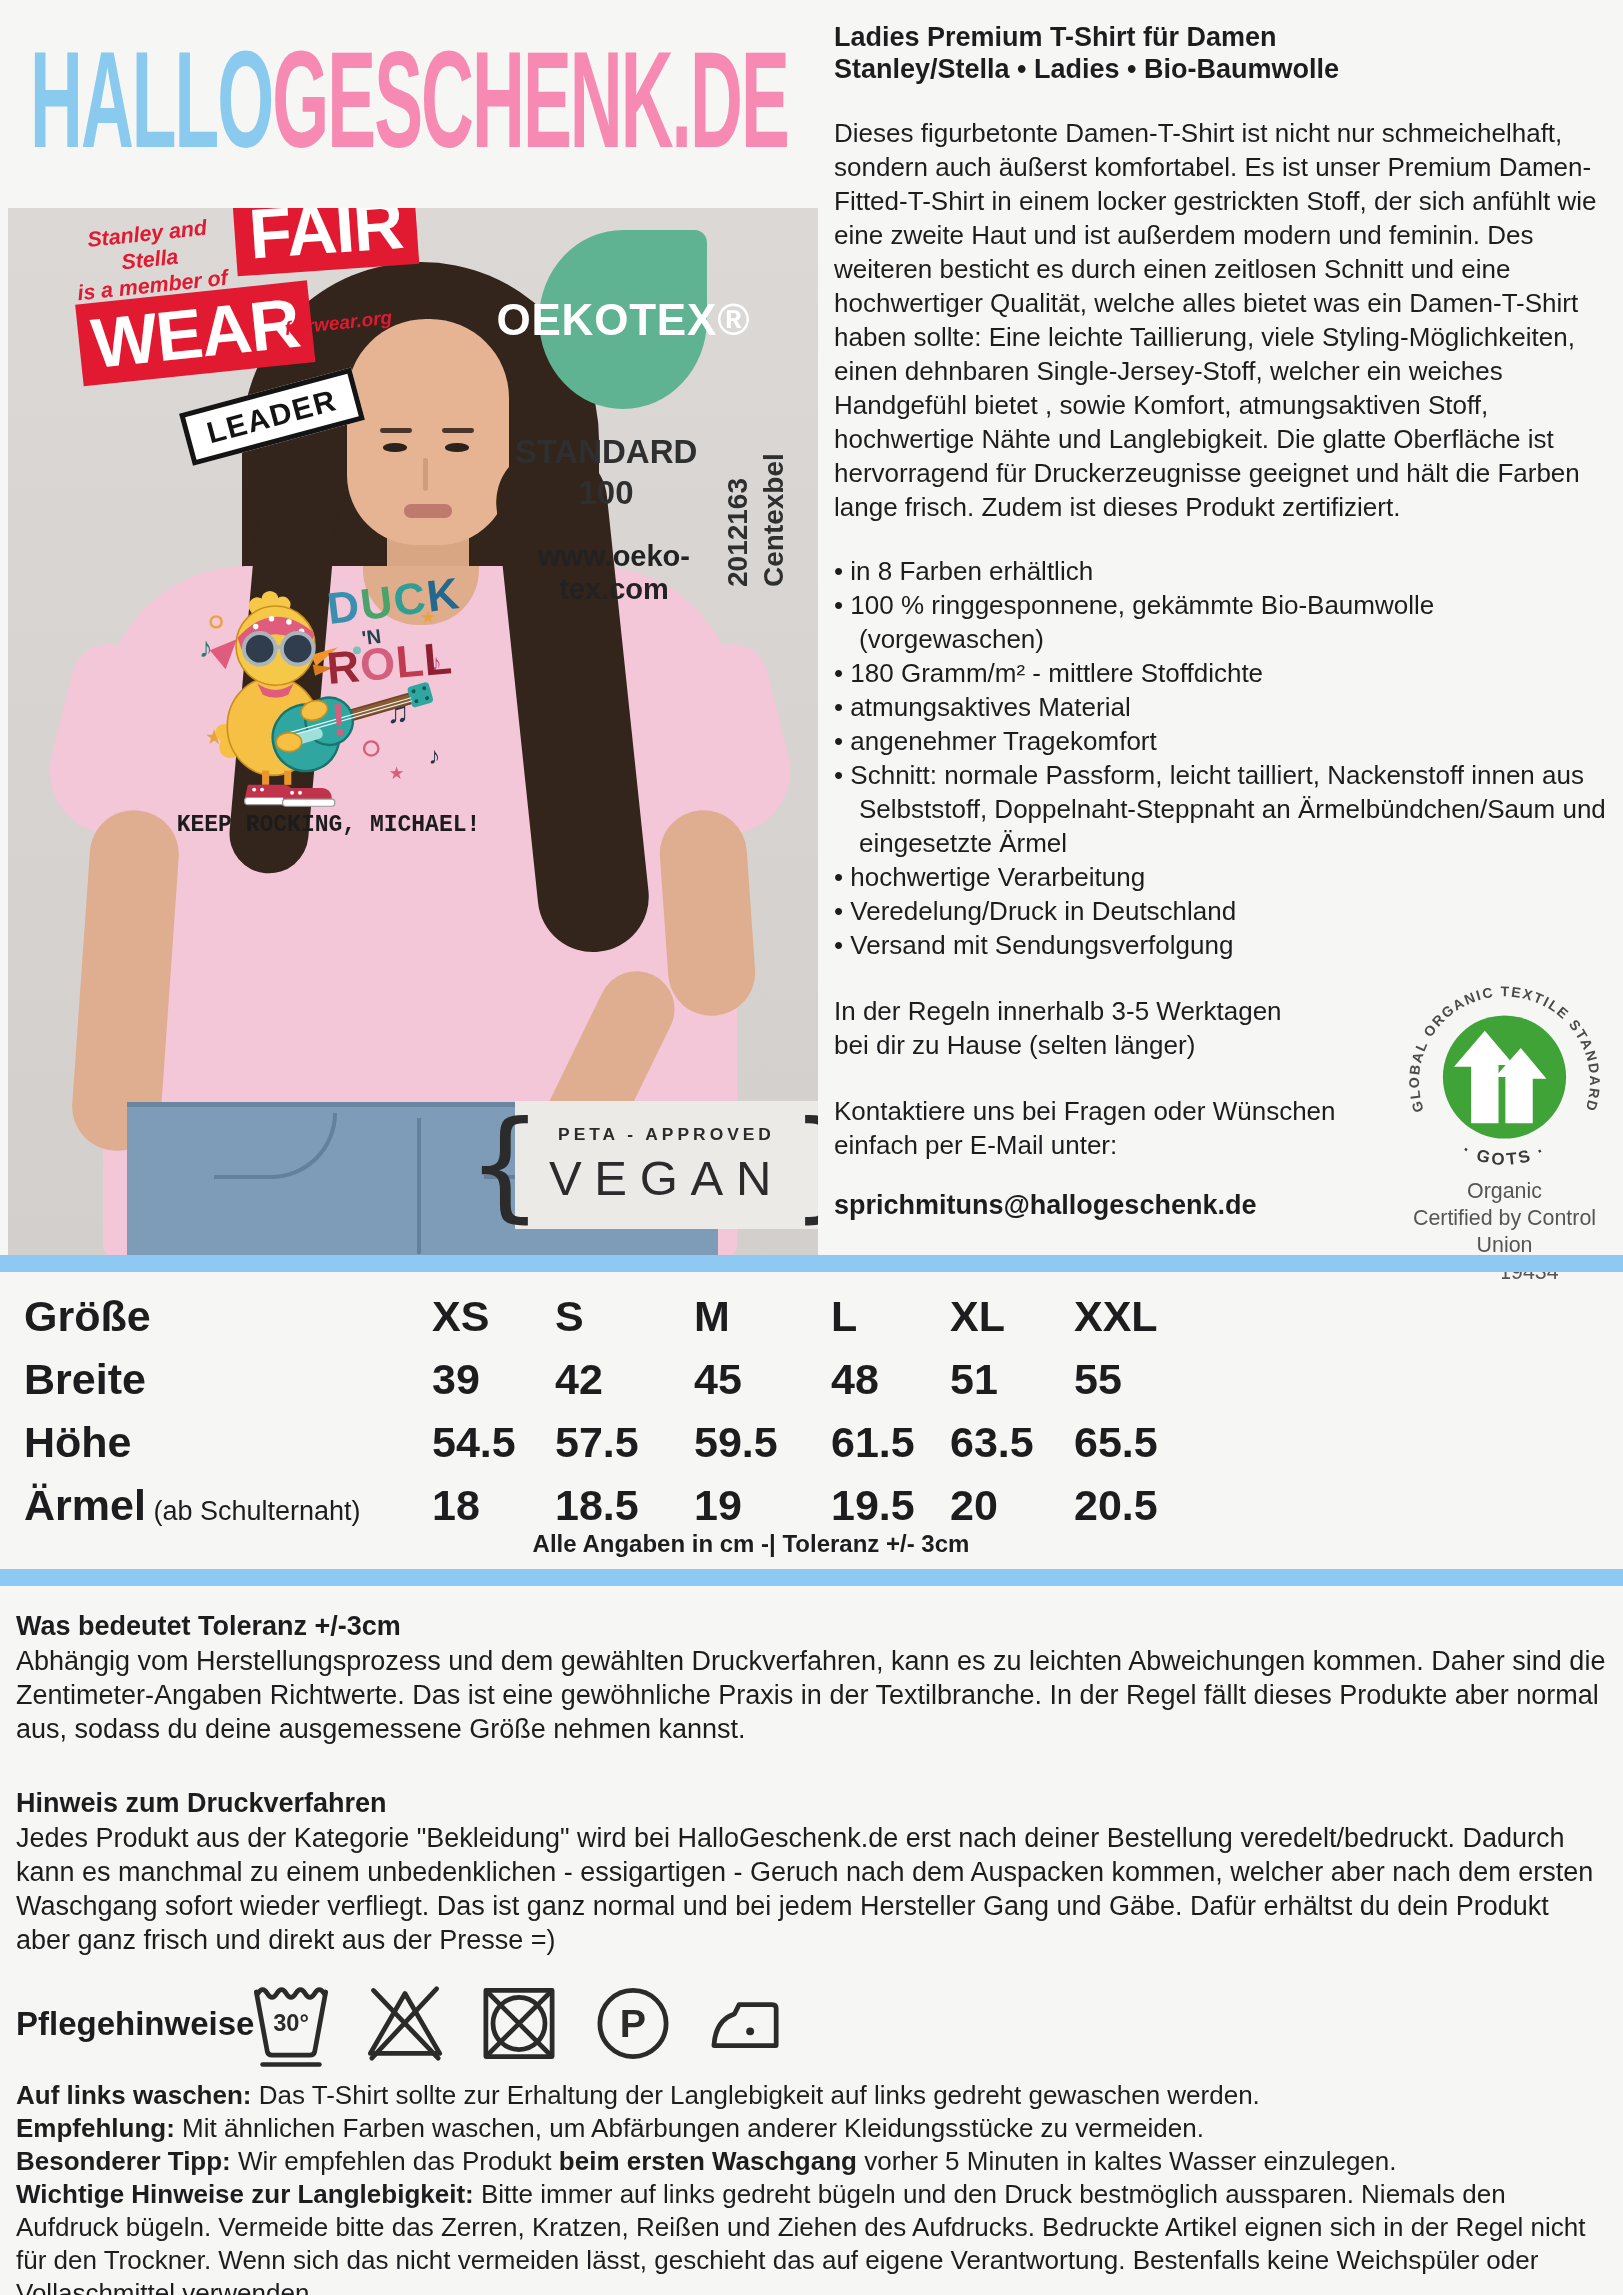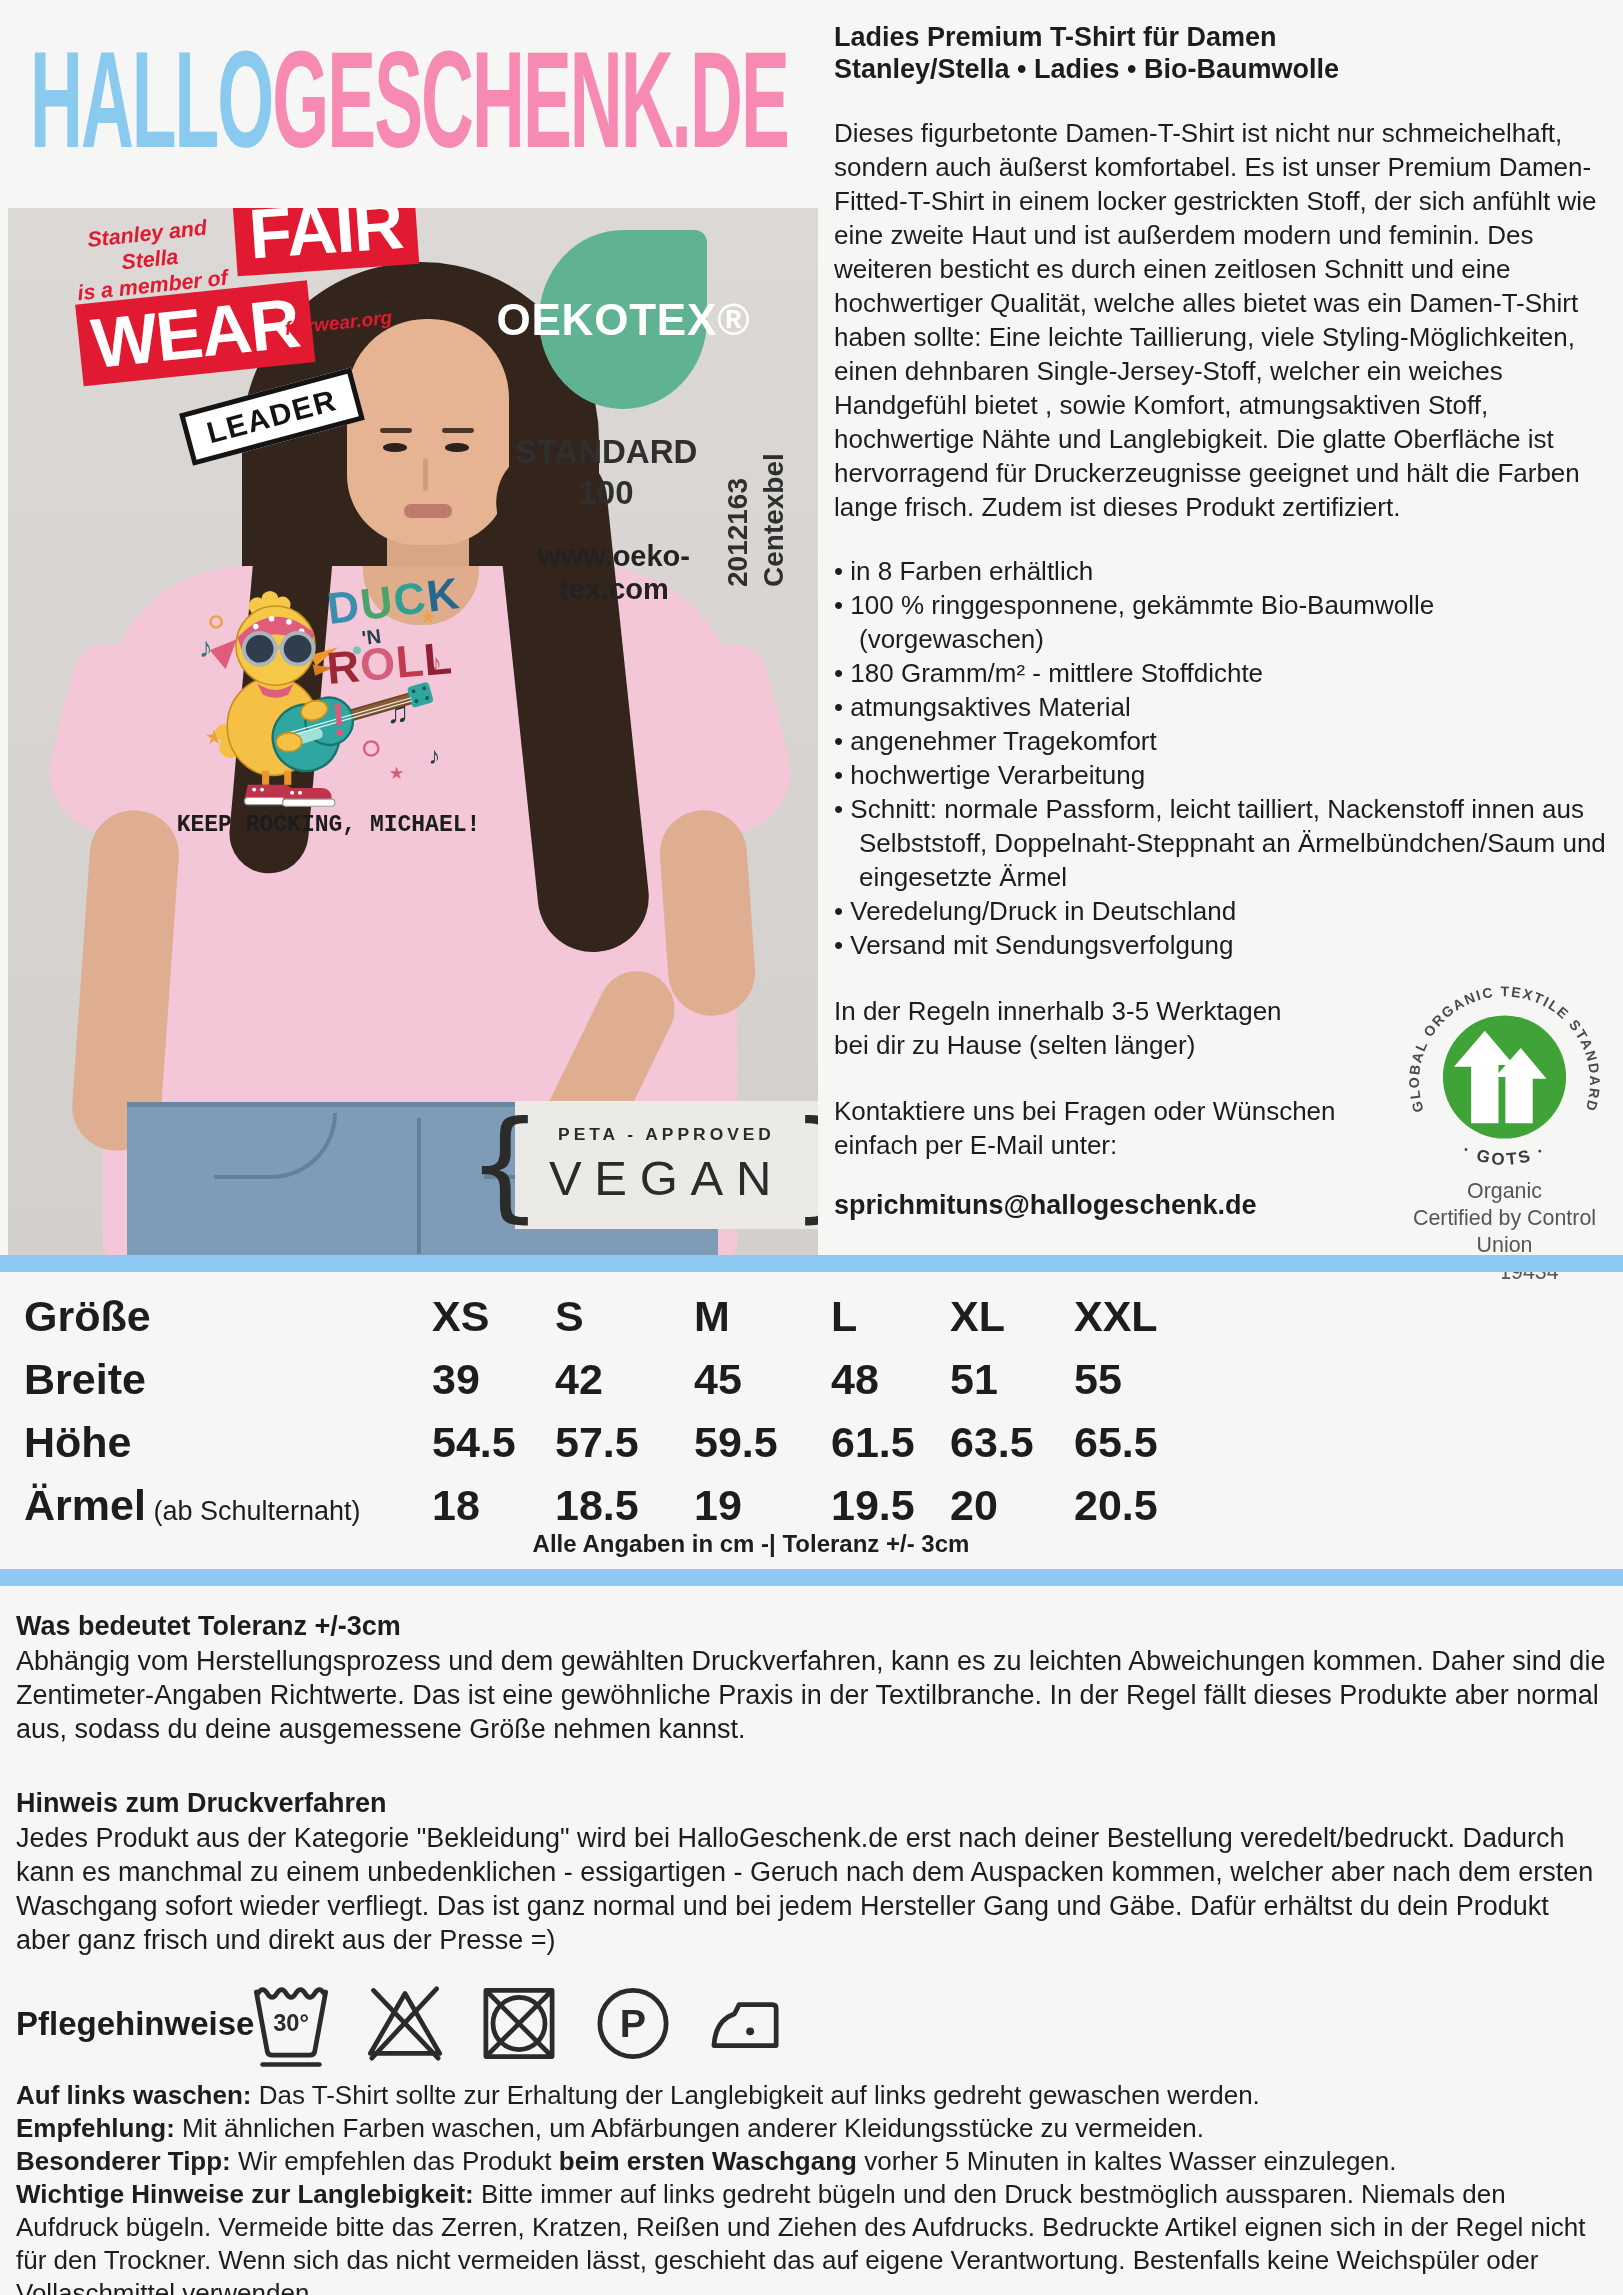--- a/index.html
+++ b/index.html
@@ -158,22 +158,22 @@
   <div class="right-col">
     <div class="prod-title">Ladies Premium T-Shirt für Damen</div>
     <div class="prod-title">Stanley/Stella • Ladies • Bio-Baumwolle</div>
     <div class="prod-desc">Dieses figurbetonte Damen-T-Shirt ist nicht nur schmeichelhaft, sondern auch äußerst komfortabel. Es ist unser Premium Damen-Fitted-T-Shirt in einem locker gestrickten Stoff, der sich anfühlt wie eine zweite Haut und ist außerdem modern und feminin. Des weiteren besticht es durch einen zeitlosen Schnitt und eine hochwertiger Qualität, welche alles bietet was ein Damen-T-Shirt haben sollte: Eine leichte Taillierung, viele Styling-Möglichkeiten, einen dehnbaren Single-Jersey-Stoff, welcher ein weiches Handgefühl bietet , sowie Komfort, atmungsaktiven Stoff, hochwertige Nähte und Langlebigkeit. Die glatte Oberfläche ist hervorragend für Druckerzeugnisse geeignet und hält die Farben lange frisch. Zudem ist dieses Produkt zertifiziert.</div>
     <ul class="features" id="features">
         <li>in 8 Farben erhältlich</li>
         <li>100 % ringgesponnene, gekämmte Bio-Baumwolle (vorgewaschen)</li>
         <li>180 Gramm/m² - mittlere Stoffdichte</li>
         <li>atmungsaktives Material</li>
         <li>angenehmer Tragekomfort</li>
+        <li>Schnitt: normale Passform, leicht tailliert, Nackenstoff innen aus Selbststoff, Doppelnaht-Steppnaht an Ärmelbündchen/Saum und eingesetzte Ärmel</li>
         <li>hochwertige Verarbeitung</li>
-        <li>Schnitt: normale Passform, leicht tailliert, Nackenstoff innen aus Selbststoff, Doppelnaht-Steppnaht an Ärmelbündchen/Saum und eingesetzte Ärmel</li>
         <li>Veredelung/Druck in Deutschland</li>
         <li>Versand mit Sendungsverfolgung</li>
       </ul>
     <div class="block">
       <div>In der Regeln innerhalb 3-5 Werktagen</div>
       <div>bei dir zu Hause (selten länger)</div>
     </div>
     <div class="block">
       <div>Kontaktiere uns bei Fragen oder Wünschen</div>
       <div>einfach per E-Mail unter:</div>

